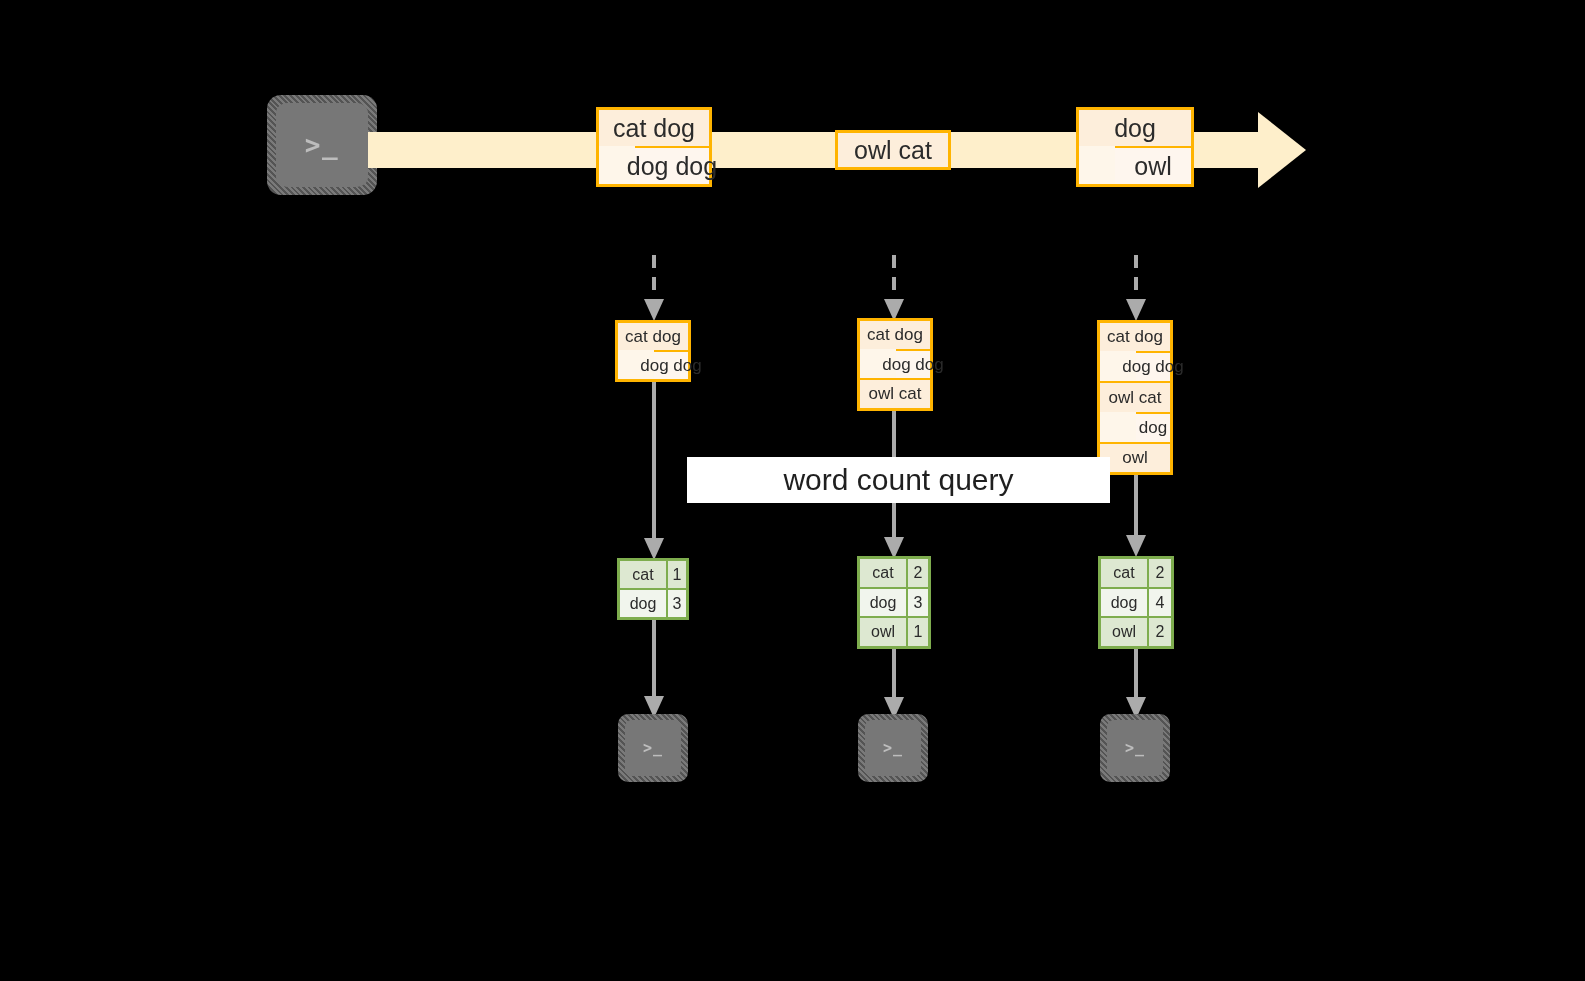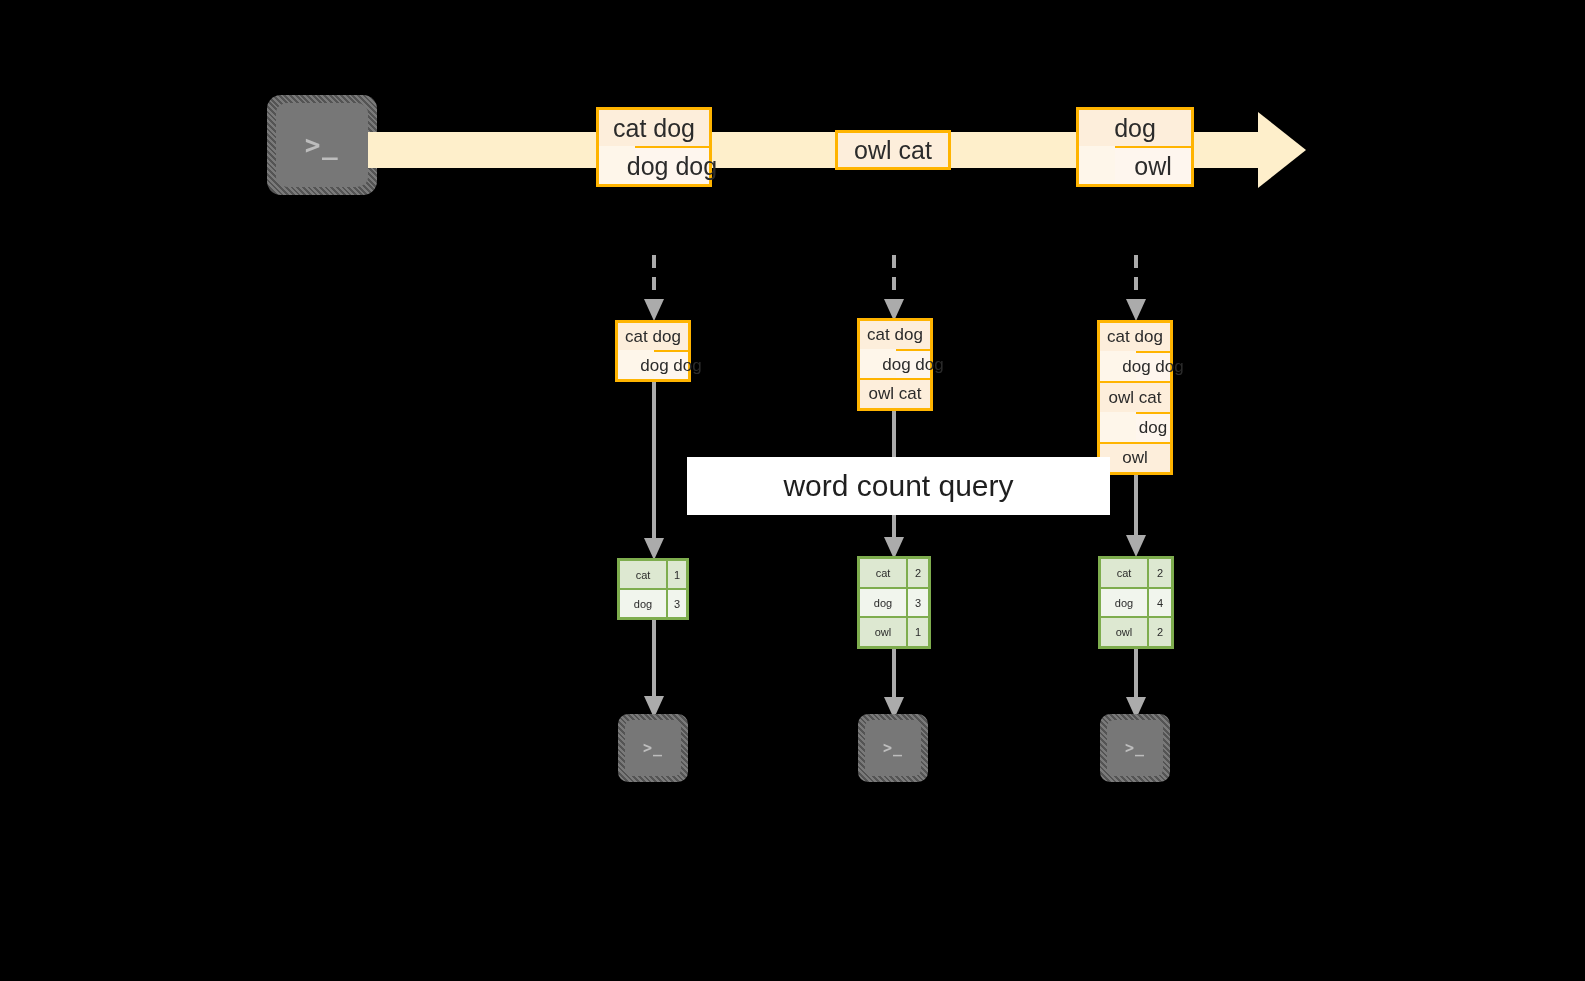--- a/index.html
+++ b/index.html
@@ -90,21 +90,21 @@
   }
   .gtable .grow {
     flex: 1 1 auto;
     display: flex;
   }
   .gtable .grow + .grow { border-top: 2px solid #7EAD4E; }
   .gtable .gcell {
     display: flex;
     align-items: center;
     justify-content: center;
-    font-size: 11px;
+    font-size: 16px;
     color: #2b2b2b;
     background: #DDE8D1;
   }
   .gtable .grow.alt .gcell { background: #F1F5ED; }
   .gtable .gcell.key { flex: 0 0 46px; }
   .gtable .gcell.val { flex: 1 1 auto; border-left: 2px solid #7EAD4E; }
 
   
   .conn { position: absolute; }
   .conn .shaft {
@@ -282,17 +282,17 @@
   <div class="conn" style="left:1134px; top:649px; height:70px;">
     <div class="shaft" style="height:50px;"></div>
     <div class="head" style="top:48px;"></div>
   </div>
 
   <div class="term" style="left:1100px; top:714px; width:70px; height:68px; border-radius:10px;">
     <div class="term-inner" style="left:7px; top:6px; right:7px; bottom:6px;"></div>
     <div class="term-glyph" style="font-size:15px;">&gt;_</div>
   </div>
 
-  <div class="query-band" style="left:687px; top:457px; width:423px; height:58px;">
+  <div class="query-band" style="left:687px; top:457px; width:423px; height:46px;">
     <span>word count query</span>
   </div>
 
 </div>
 
 </body></html>

